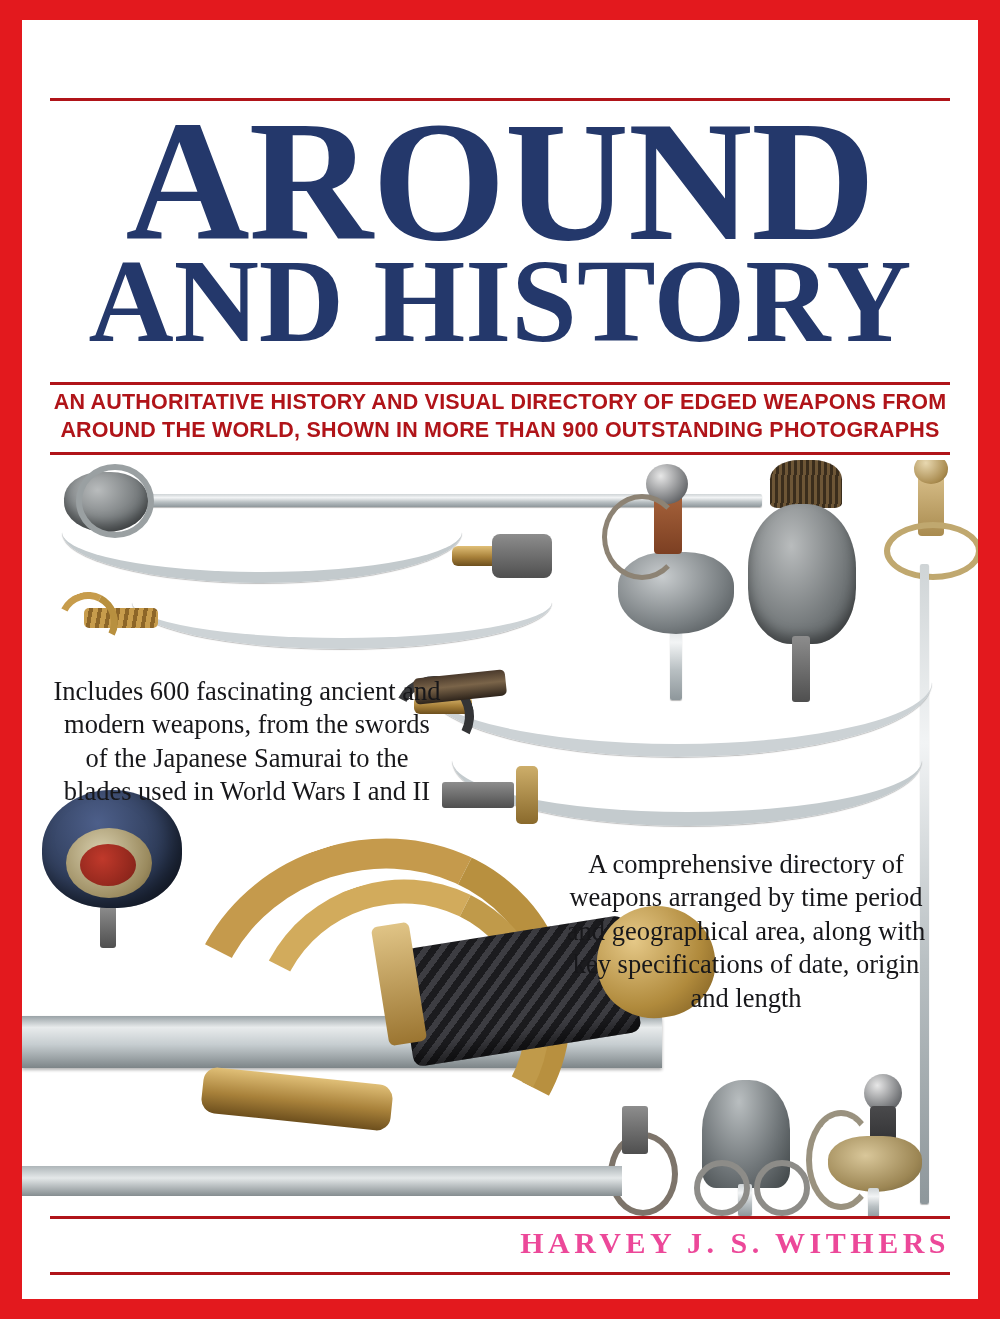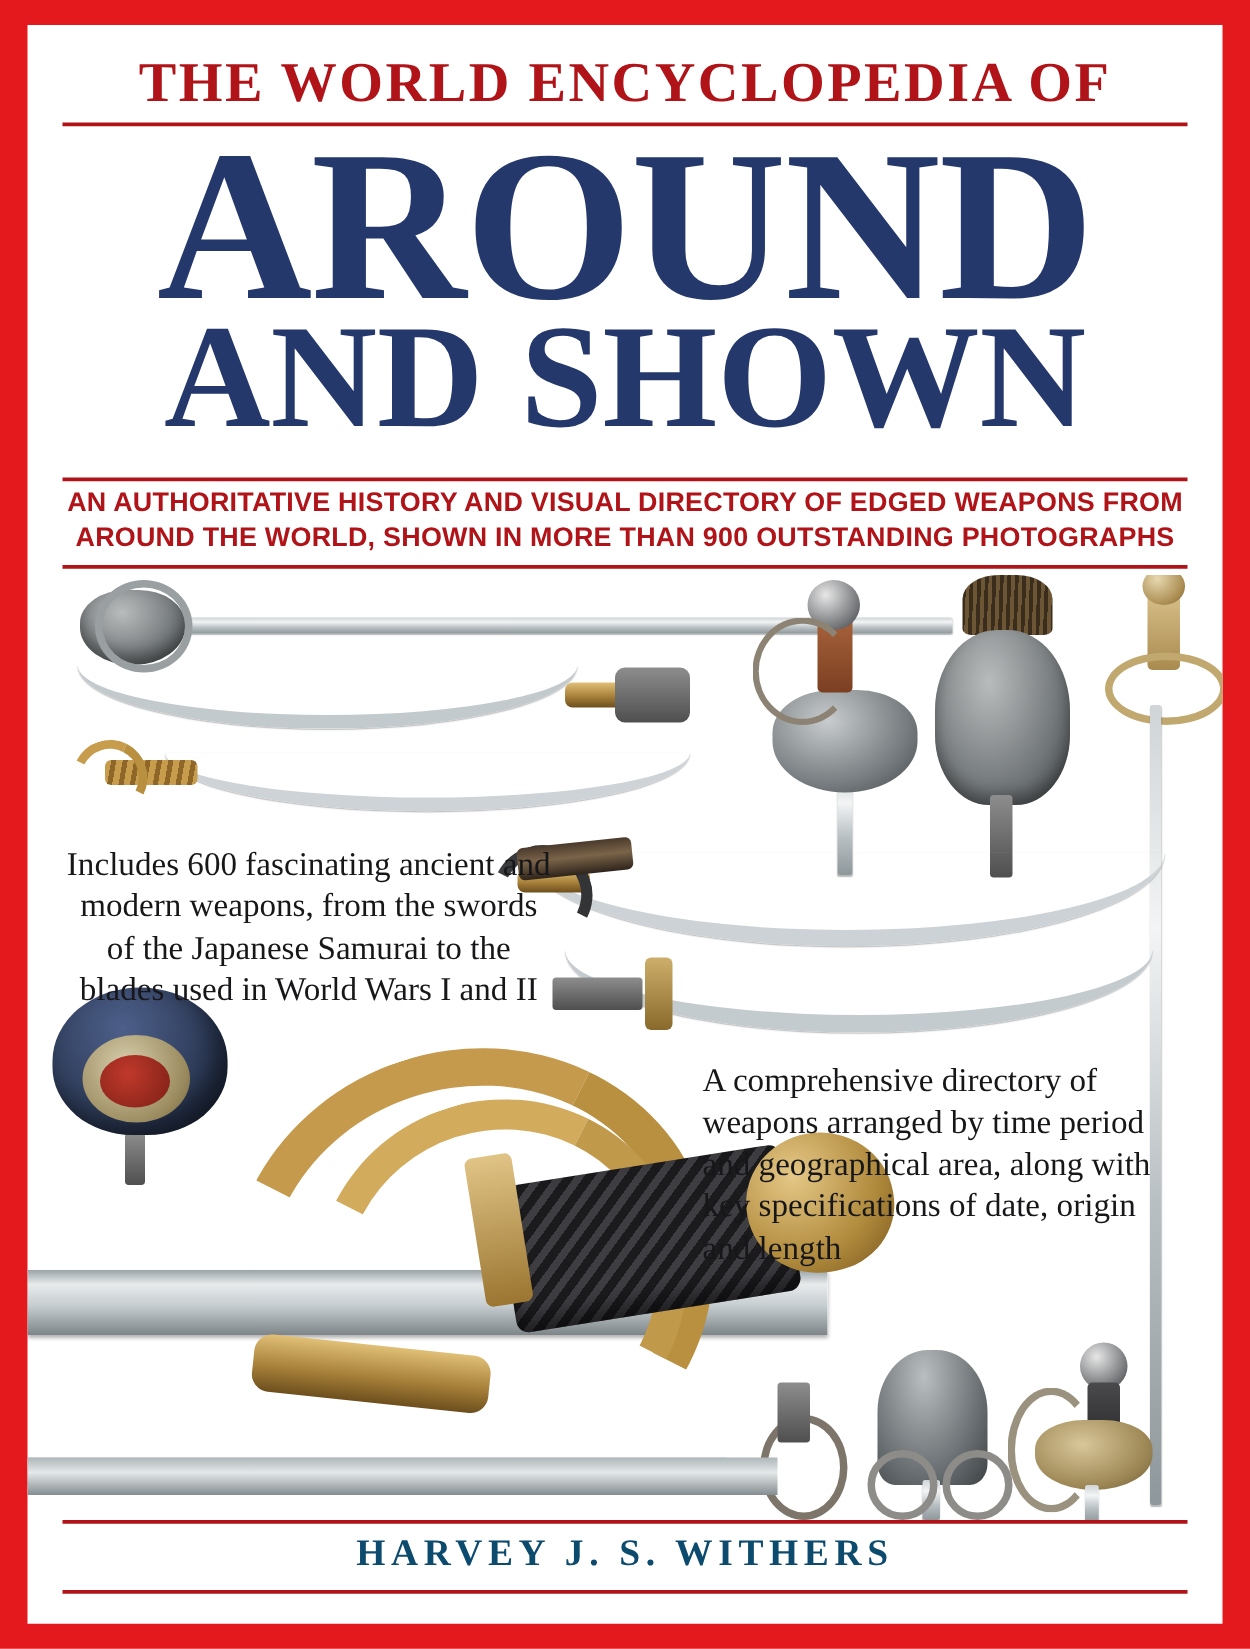--- a/index.html
+++ b/index.html
@@ -108,31 +108,31 @@
   }
   .blurb-left {
     left: 30px;
     top: 655px;
     width: 390px;
   }
   .blurb-right {
     left: 540px;
     top: 828px;
     width: 368px;
-    text-align: left;
+    text-align: center;
   }
 
   
   .author {
     position: absolute;
     left: 28px;
     top: 1206px;
     width: 900px;
-    text-align: center;
-    color: #0c4a6e;
+    text-align: right;
+    color: #ec4899;
     font-family: "Liberation Serif", serif;
     font-size: 30px;
     font-weight: bold;
     letter-spacing: 4.5px;
   }
 
   
   .artwork {
     position: absolute;
     left: 0;
@@ -316,25 +316,24 @@
     border-radius: 0 0 50% 50%;
     background: radial-gradient(ellipse at 42% 20%, #b9bec0, #6d7376 60%, #3c4244);
   }
 </style>
 </head>
 <body>
 
 <div class="cover">
   <div class="cover-inner">
 
-    <div class="title-top">THE WORLD ENCYCLOPEDIA OF</div>
     <div class="rule rule-1"></div>
 
     <div class="title-main title-swords">AROUND</div>
-    <div class="title-main title-and-sabres">AND SHOWN</div>
+    <div class="title-main title-and-sabres">AND HISTORY</div>
 
     <div class="rule rule-2"></div>
     <div class="subtitle">AN AUTHORITATIVE HISTORY AND VISUAL DIRECTORY OF EDGED WEAPONS FROM AROUND THE WORLD, SHOWN IN MORE THAN 900 OUTSTANDING PHOTOGRAPHS</div>
     <div class="rule rule-3"></div>
 
     <div class="artwork">
 
       <div class="blade" style="left:120px; top:34px; width:620px; height:13px;"></div>
       <div class="basket" style="left:42px; top:12px; width:84px; height:60px;"></div>
       <div class="guard-ring" style="left:54px; top:4px; width:66px; height:62px; border-color:#9aa0a2;"></div>

